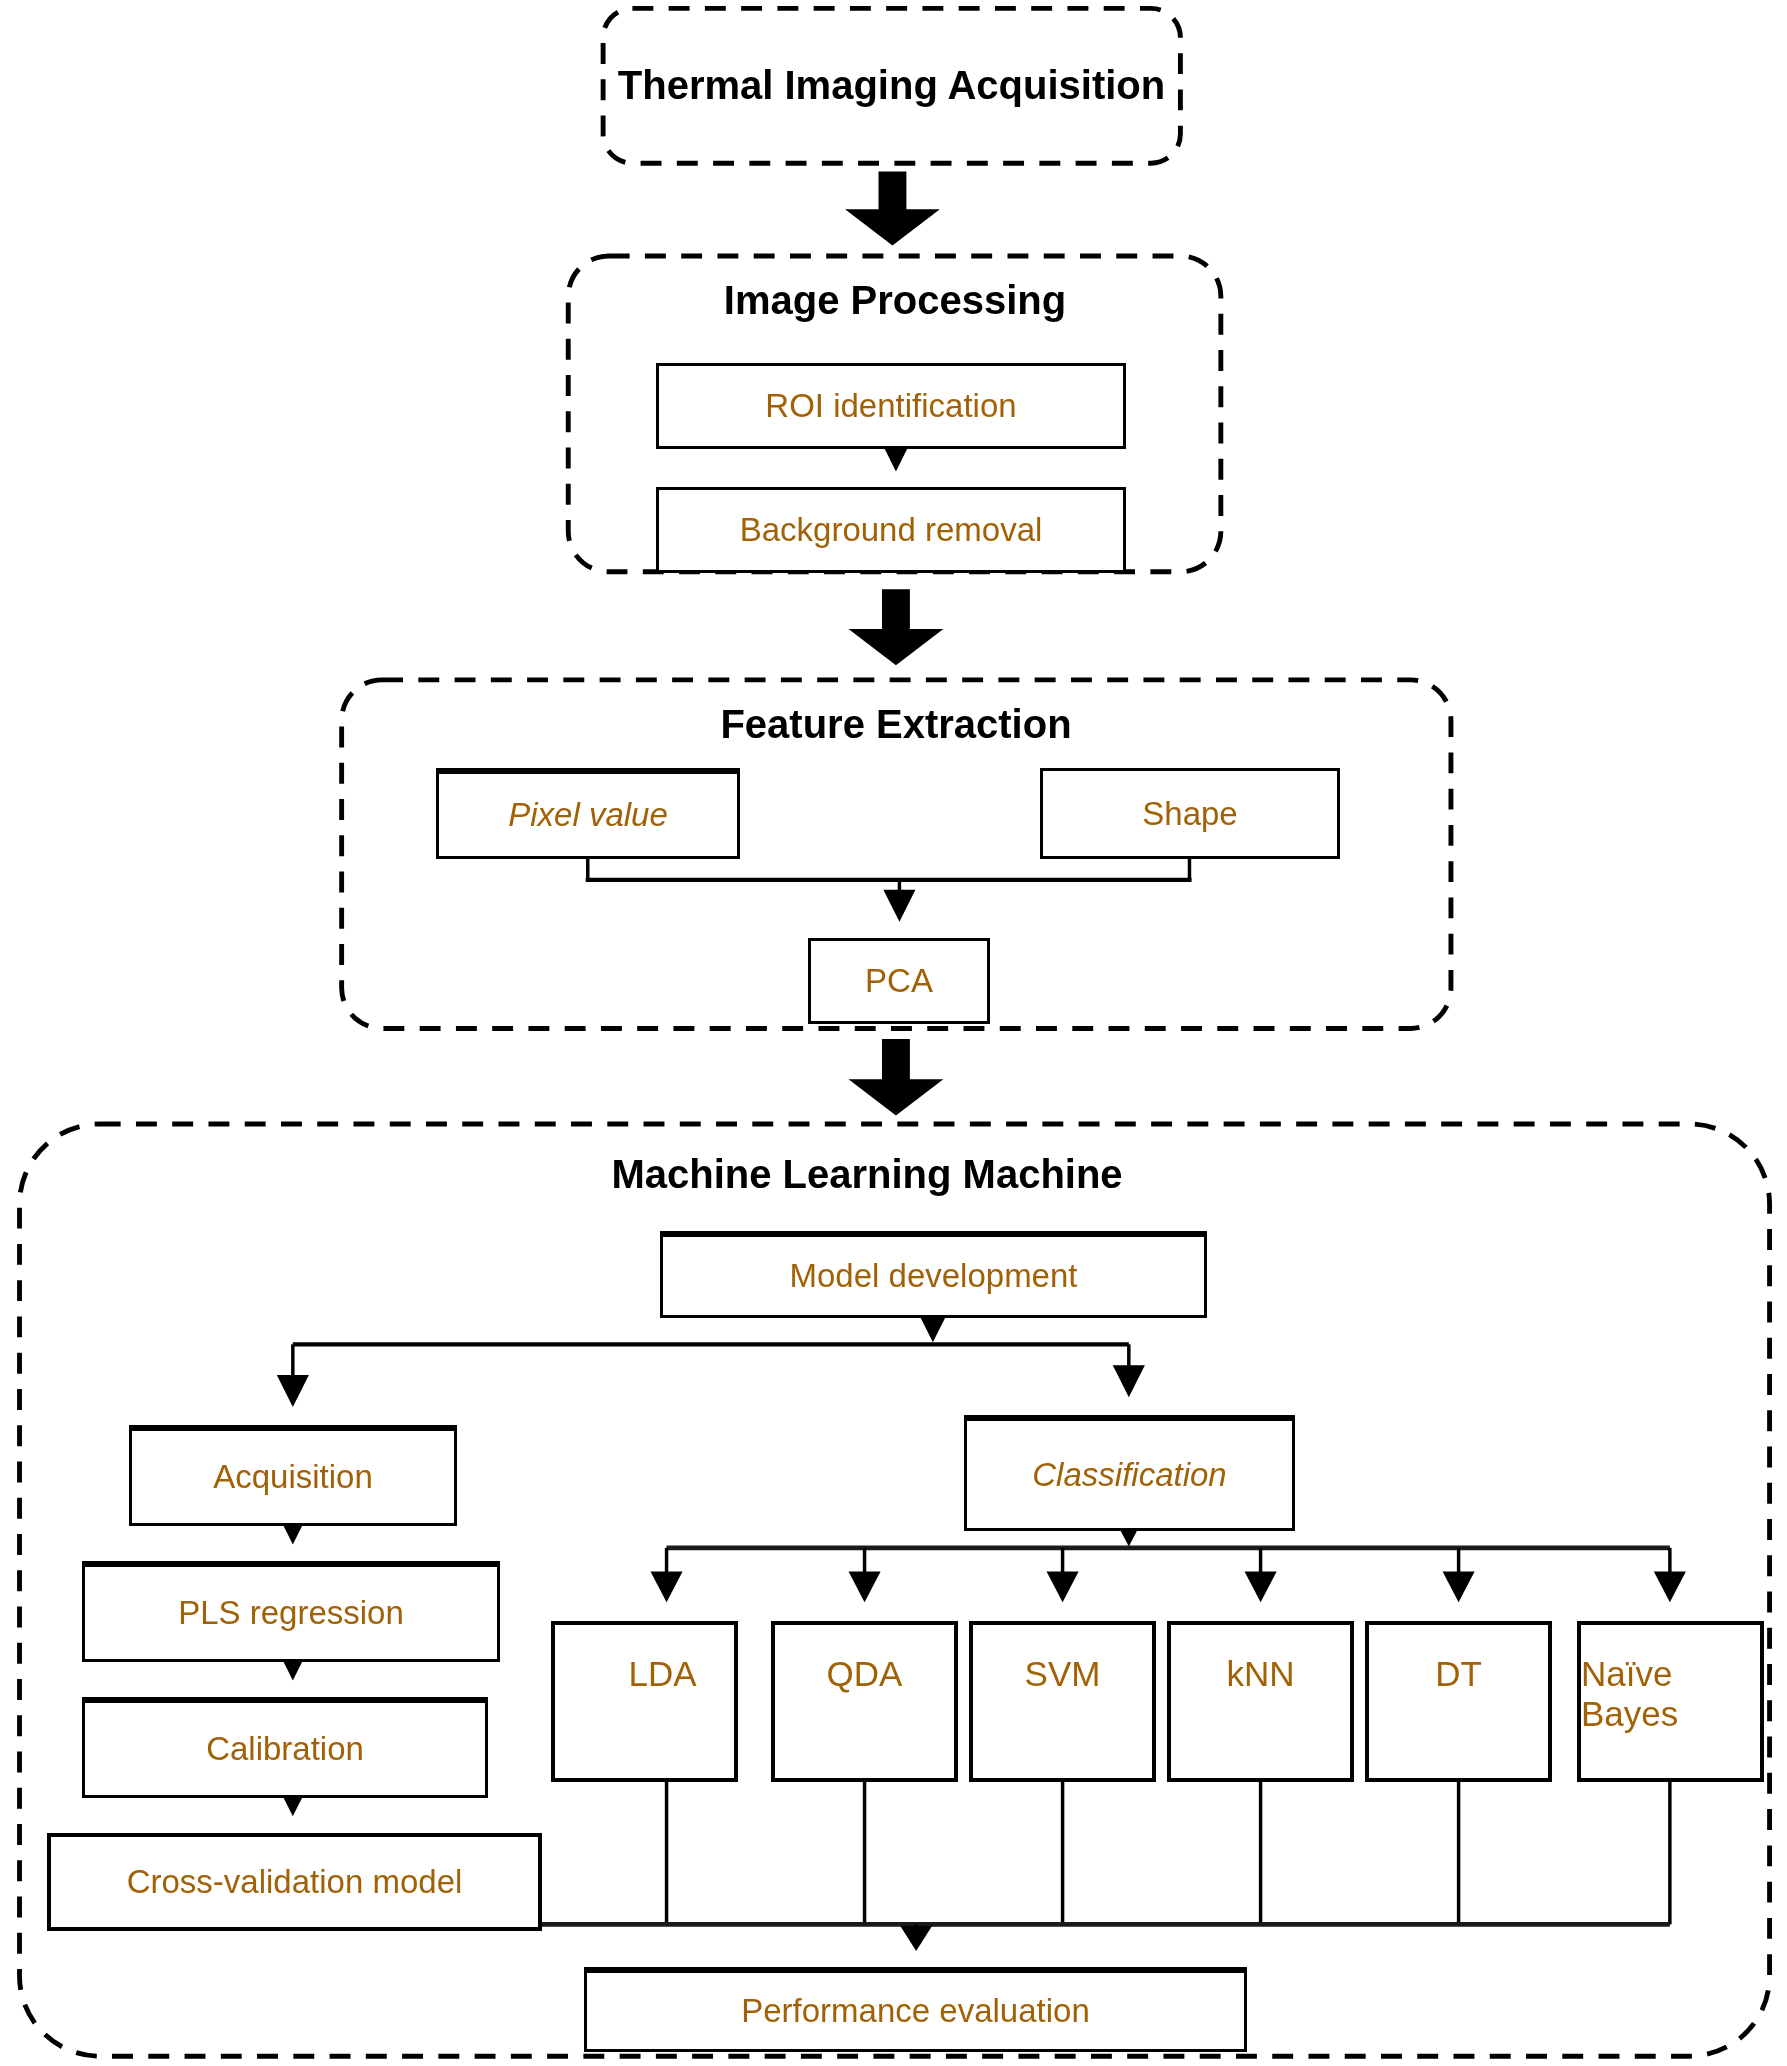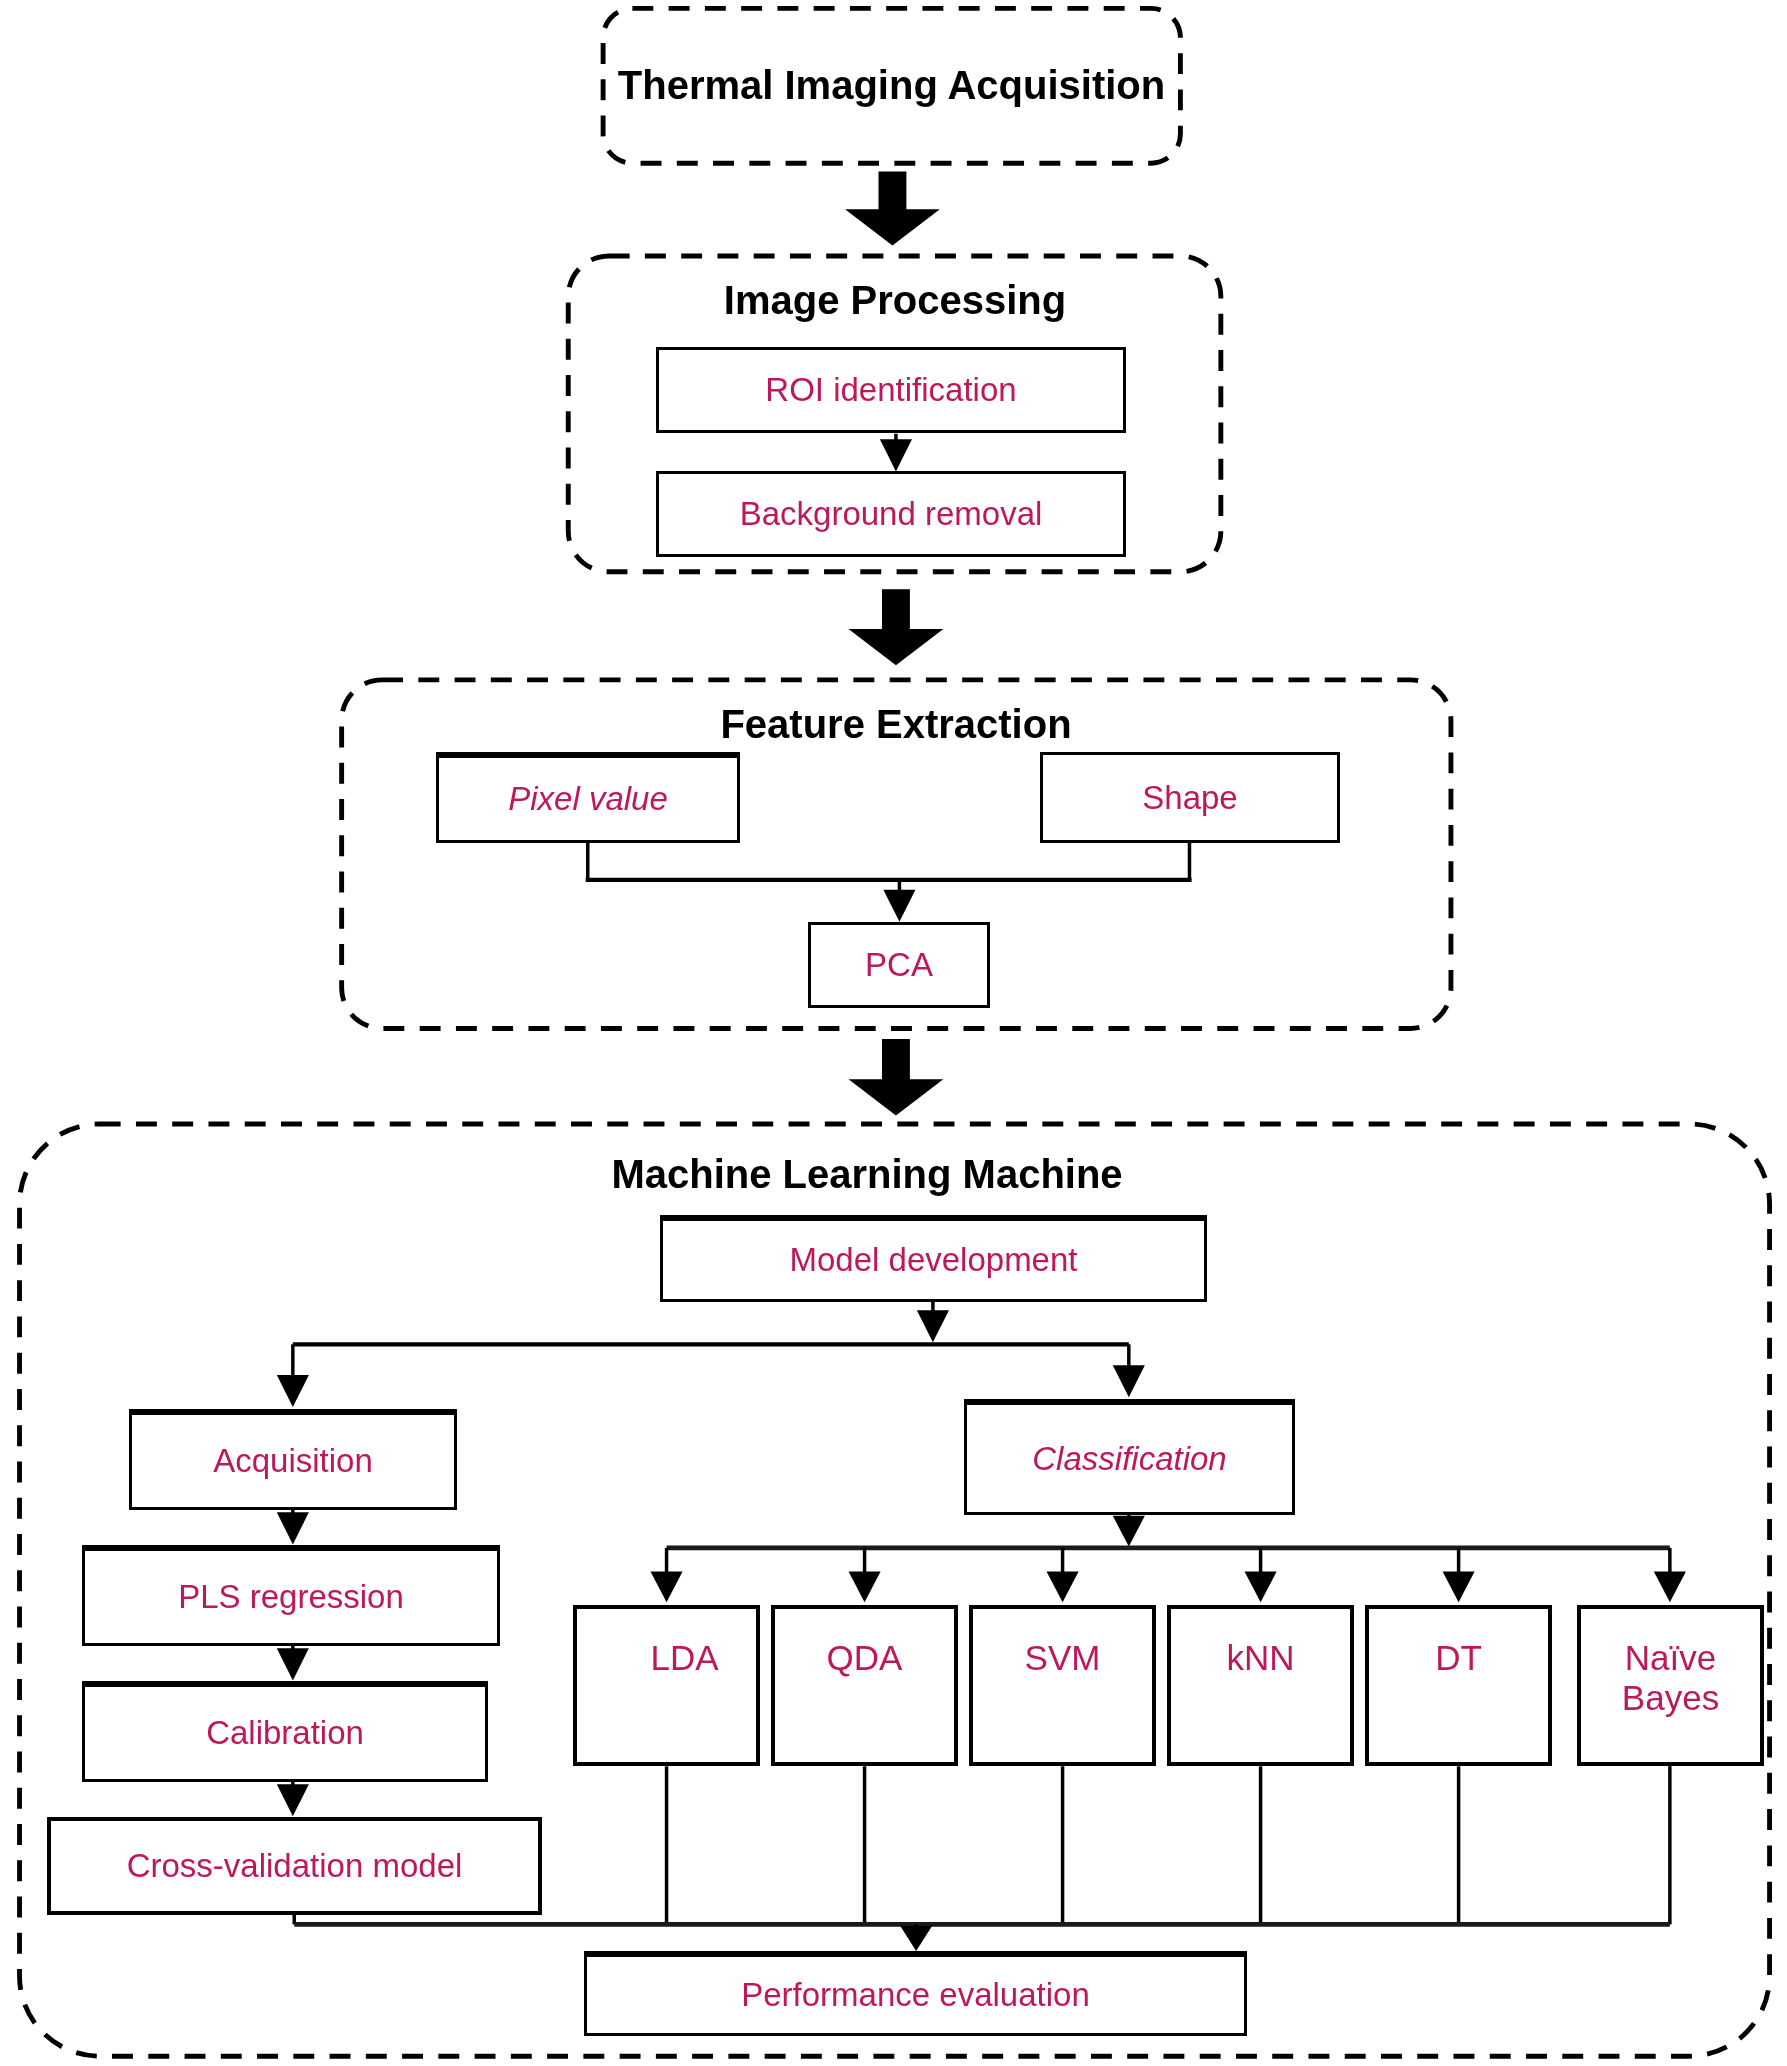--- a/index.html
+++ b/index.html
@@ -8,22 +8,23 @@
     width:1787px;height:2066px;
     background:#ffffff;
     font-family:"Liberation Sans", sans-serif;
     overflow:hidden;
   }
   #connectors{position:absolute;left:0;top:0;width:1787px;height:2066px;}
   .box{
     position:absolute;box-sizing:border-box;
     background:#ffffff;border:3.5px solid #000000;
     display:flex;align-items:center;justify-content:center;
-    text-align:center;font-size:33px;color:#be185d;line-height:1.15;
+    text-align:left;font-size:33px;color:#a16207;line-height:1.15;
     z-index:2;
+    margin-top:16px;
   }
   .tt{border-top-width:6.3px;}
   .method{
     font-size:35px;align-items:flex-start;padding-top:29px;border-width:4.2px;
   }
   .plain-label{
     position:absolute;display:flex;align-items:center;justify-content:center;
     text-align:center;color:#000000;font-weight:bold;font-size:40px;line-height:1.22;
     z-index:2;
   }
@@ -124,21 +125,21 @@
 
   <div class="box tt" style="left:660px;top:1215px;width:547px;height:87px;">Model development</div>
 
   <div class="box tt" style="left:129px;top:1409px;width:328px;height:101px;">Acquisition</div>
   <div class="box tt" style="left:964px;top:1399px;width:331px;height:116px;font-style:italic;">Classification</div>
 
   <div class="box tt" style="left:82px;top:1545px;width:418px;height:101px;">PLS regression</div>
   <div class="box tt" style="left:82px;top:1681px;width:406px;height:101px;">Calibration</div>
   <div class="box" style="left:47px;top:1817px;width:495px;height:98px;border-width:4.2px;">Cross-validation model</div>
 
-  <div class="box method" style="left:573px;top:1605px;width:187px;height:161px;padding-left:36px;">LDA</div>
+  <div class="box method" style="left:551px;top:1605px;width:187px;height:161px;padding-left:36px;">LDA</div>
   <div class="box method" style="left:771px;top:1605px;width:187px;height:161px;">QDA</div>
   <div class="box method" style="left:969px;top:1605px;width:187px;height:161px;">SVM</div>
   <div class="box method" style="left:1167px;top:1605px;width:187px;height:161px;">kNN</div>
   <div class="box method" style="left:1365px;top:1605px;width:187px;height:161px;">DT</div>
   <div class="box method" style="left:1577px;top:1605px;width:187px;height:161px;">Naïve Bayes</div>
 
   <div class="box tt" style="left:584px;top:1951px;width:663px;height:85px;">Performance evaluation</div>
 
 </div>
 

